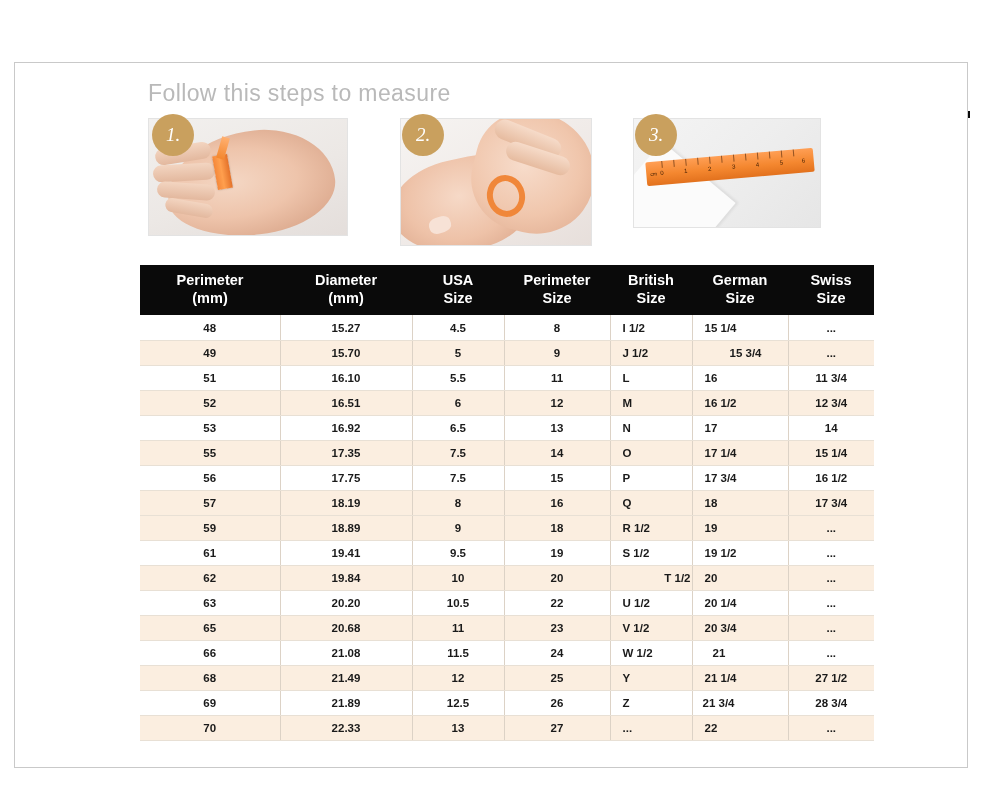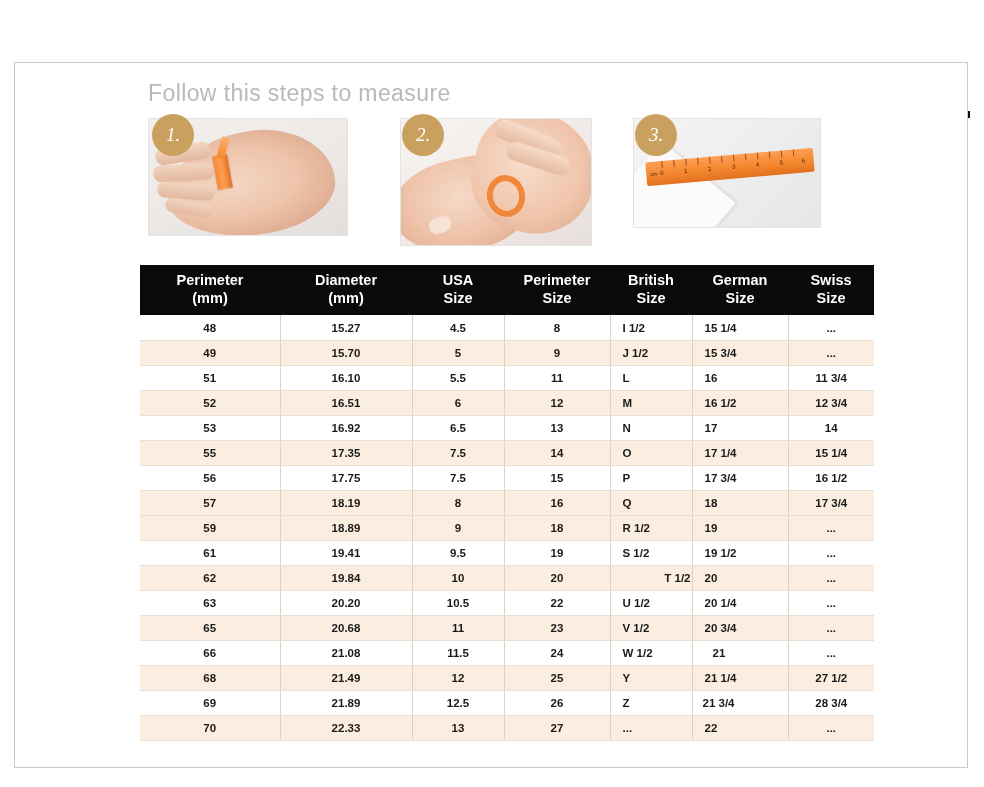--- a/index.html
+++ b/index.html
@@ -366,21 +366,21 @@
             <td style="text-align: left; padding-left: 12px;">I 1/2</td>
             <td style="text-align: left; padding-left: 12px;">15 1/4</td>
             <td>...</td>
           </tr>
           <tr class="even">
             <td>49</td>
             <td>15.70</td>
             <td>5</td>
             <td>9</td>
             <td style="text-align: left; padding-left: 12px;">J 1/2</td>
-            <td style="text-align: left; padding-left: 12px;">15 3/4</td>
+            <td style="text-align: center; padding-left: 12px;">15 3/4</td>
             <td>...</td>
           </tr>
           <tr class="odd">
             <td>51</td>
             <td>16.10</td>
             <td>5.5</td>
             <td>11</td>
             <td style="text-align: left; padding-left: 12px;">L</td>
             <td style="text-align: left; padding-left: 12px;">16</td>
             <td>11 3/4</td>

